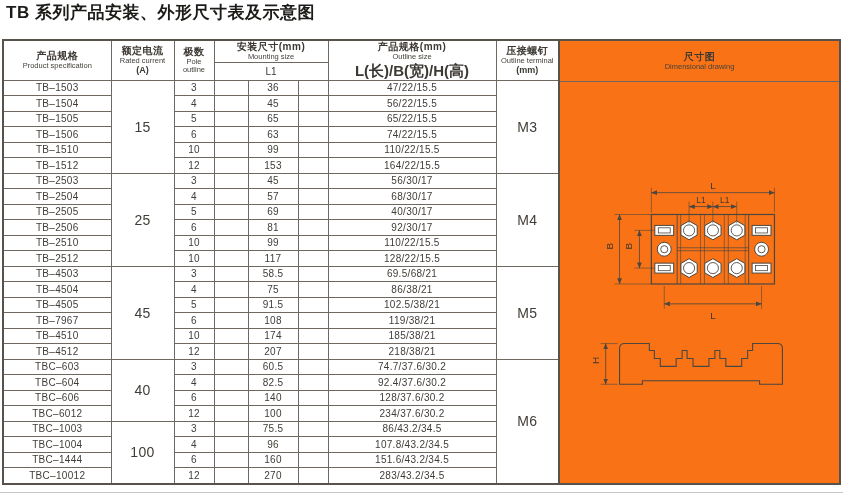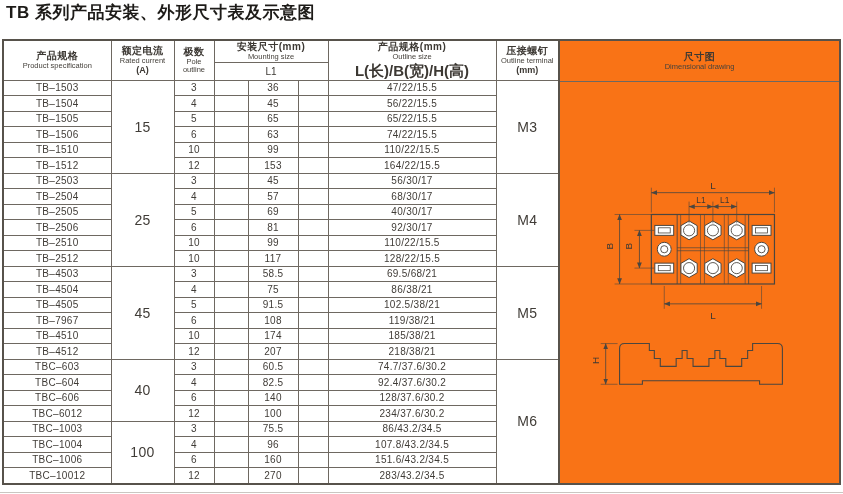--- a/index.html
+++ b/index.html
@@ -297,21 +297,21 @@
         </tr>
         <tr>
           <td class="c-product">TBC–1004</td>
           <td class="c-pole">4</td>
           <td class="c-spacer"></td>
           <td class="c-l1">96</td>
           <td class="c-spacer"></td>
           <td class="c-outline">107.8/43.2/34.5</td>
         </tr>
         <tr>
-          <td class="c-product">TBC–1006</td>
+          <td class="c-product">TBC–1444</td>
           <td class="c-pole">6</td>
           <td class="c-spacer"></td>
           <td class="c-l1">160</td>
           <td class="c-spacer"></td>
           <td class="c-outline">151.6/43.2/34.5</td>
         </tr>
         <tr>
           <td class="c-product">TBC–10012</td>
           <td class="c-pole">12</td>
           <td class="c-spacer"></td>

